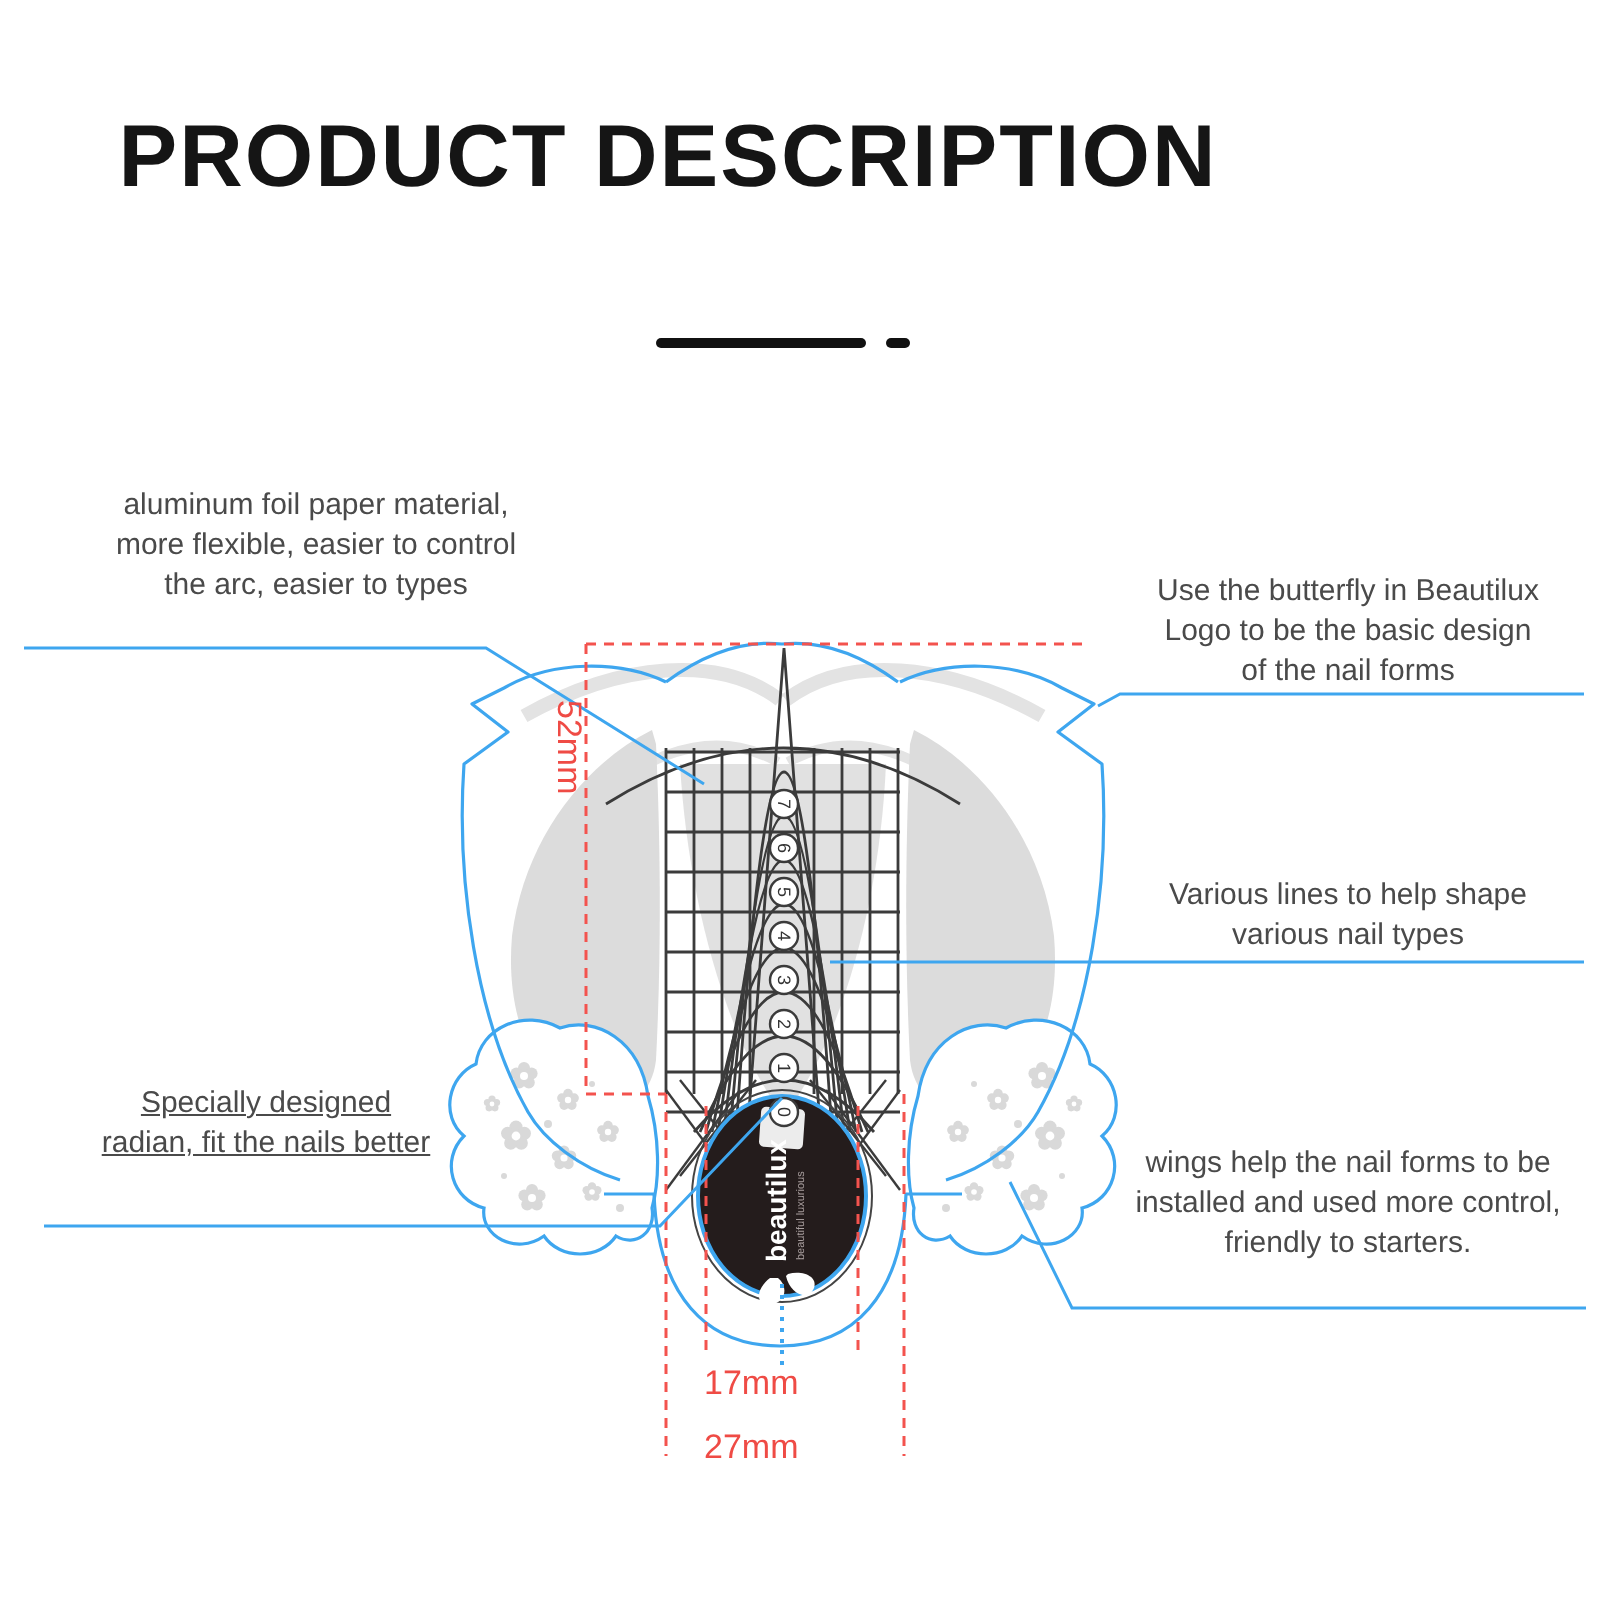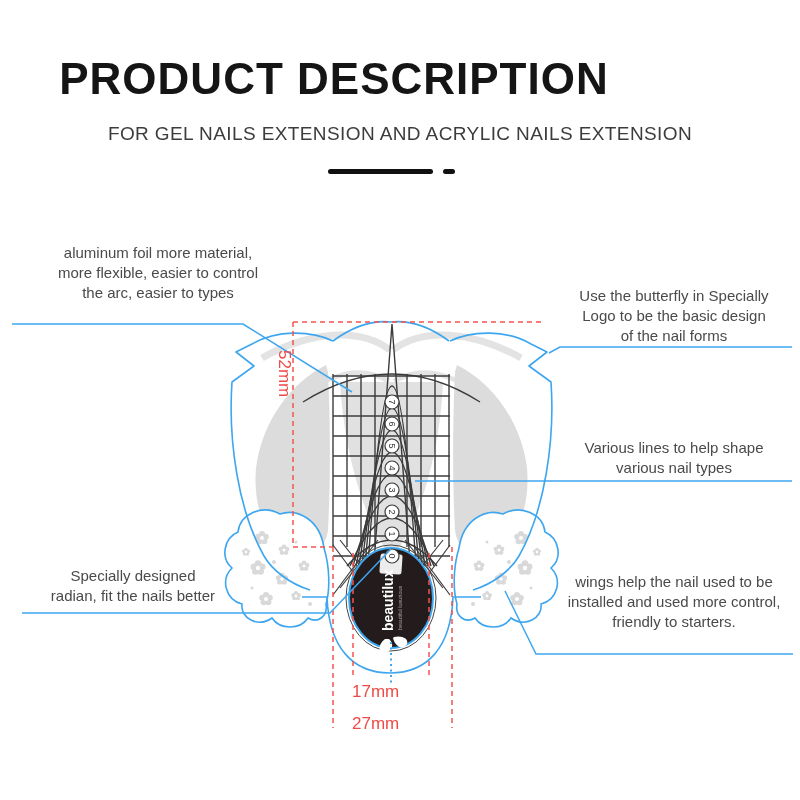--- a/index.html
+++ b/index.html
@@ -10,21 +10,21 @@
   .subtitle{position:absolute;left:0;top:123px;width:800px;text-align:center;
             font-size:19px;letter-spacing:.4px;color:#3c3c3c;}
   .div-line{position:absolute;left:328px;top:169px;width:105px;height:5px;
             background:#111;border-radius:3px;}
   .div-dash{position:absolute;left:443px;top:169px;width:12px;height:5px;
             background:#111;border-radius:3px;}
   .callout{position:absolute;color:#4a4a4a;font-size:15px;line-height:20px;text-align:center;}
   .c1{left:4px;top:243px;width:308px;}
   .c2{left:552px;top:286px;width:244px;}
   .c3{left:552px;top:438px;width:244px;}
-  .c4{left:10px;top:566px;width:246px;}
+  .c4{left:10px;top:542px;width:246px;text-decoration:underline;}
   .c5{left:548px;top:572px;width:252px;}
   .meas{position:absolute;color:#ef4b45;font-size:17px;}
   .m52{left:274px;top:350px;height:84px;writing-mode:vertical-rl;}
   .m17{left:352px;top:682px;width:80px;text-align:left;}
   .m27{left:352px;top:714px;width:80px;text-align:left;}
   svg{position:absolute;left:0;top:0;}
 </style>
 </head>
 <body>
 
@@ -191,48 +191,47 @@
     <g fill="none" stroke="#3ea6ef" stroke-width="1.5">
       <path d="M 12,324 L 243,324 L 352,392"></path>
       <path d="M 792,347 L 560,347 L 549,353"></path>
       <path d="M 415,481 L 792,481"></path>
       <path d="M 22,613 L 330,613 L 391,549"></path>
       <path d="M 793,654 L 536,654 L 505,591"></path>
     </g>
   </svg>
 
   <div class="title">PRODUCT DESCRIPTION</div>
-  <div class="subtitle">FOR GEL NAILS EXTENSION AND ACRYLIC NAILS EXTENSION</div>
   <div class="div-line"></div>
   <div class="div-dash"></div>
 
   <div class="callout c1">
-    <div>aluminum foil more material,</div>
+    <div>aluminum foil paper material,</div>
     <div>more flexible, easier to control</div>
     <div>the arc, easier to types</div>
   </div>
 
   <div class="callout c2">
-    <div>Use the butterfly in Specially</div>
+    <div>Use the butterfly in Beautilux</div>
     <div>Logo to be the basic design</div>
     <div>of the nail forms</div>
   </div>
 
   <div class="callout c3">
     <div>Various lines to help shape</div>
     <div>various nail types</div>
   </div>
 
   <div class="callout c4">
     <div>Specially designed</div>
     <div>radian, fit the nails better</div>
   </div>
 
   <div class="callout c5">
-    <div>wings help the nail used to be</div>
+    <div>wings help the nail forms to be</div>
     <div>installed and used more control,</div>
     <div>friendly to starters.</div>
   </div>
 
   <div class="meas m52">52mm</div>
   <div class="meas m17">17mm</div>
   <div class="meas m27">27mm</div>
 
 </div>
 

